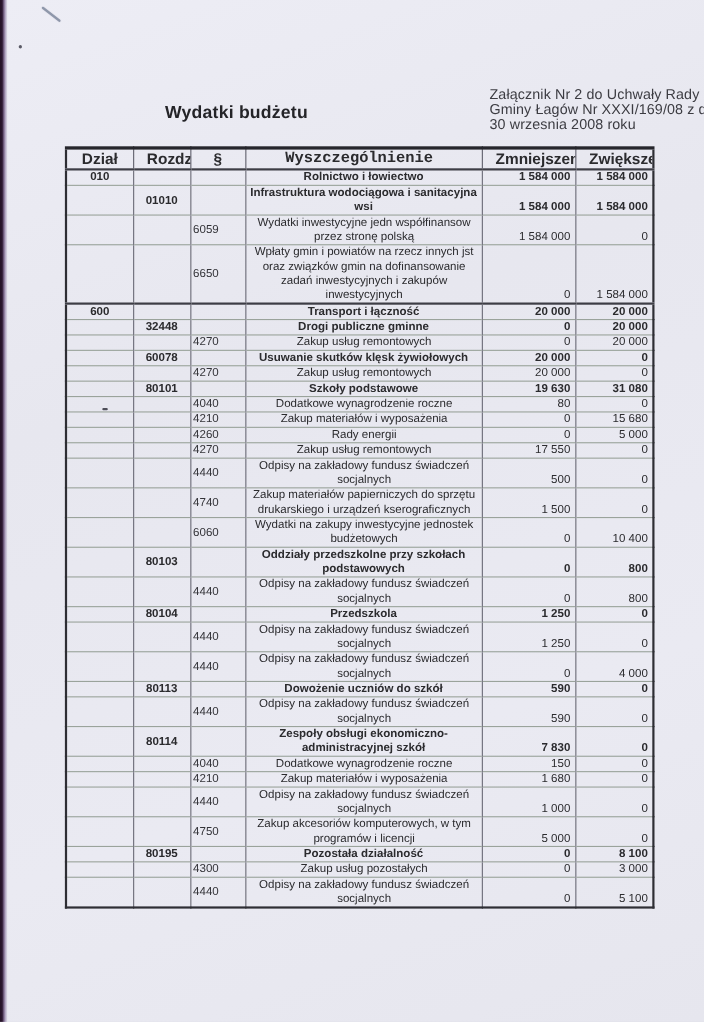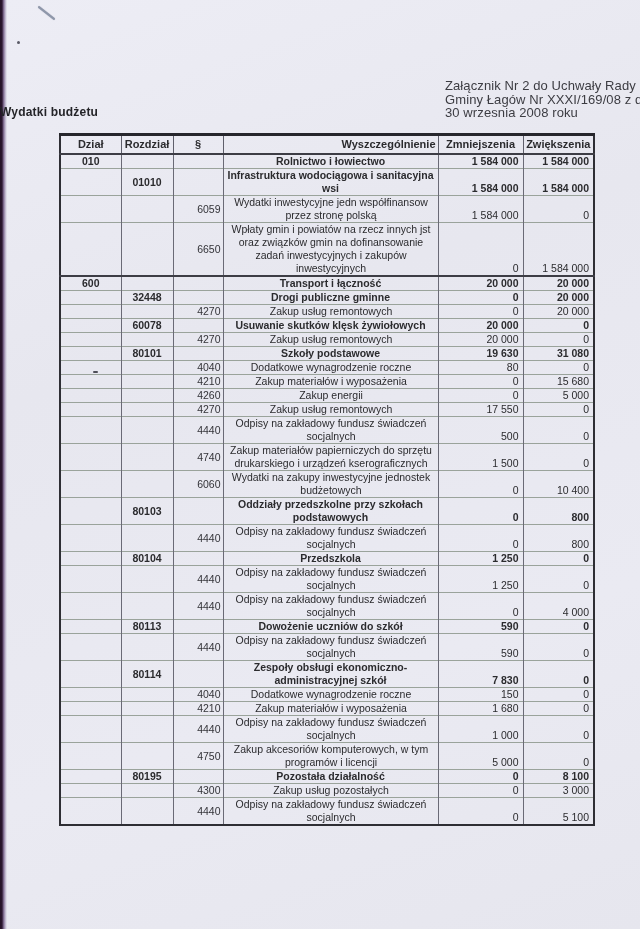--- a/index.html
+++ b/index.html
@@ -25,47 +25,47 @@
   }
   .dot{position:absolute;background:#5a5a66;border-radius:50%;}
   .d1{left:17px;top:41px;width:3px;height:3px;}
   .d2{left:93px;top:371px;width:5px;height:2px;border-radius:1px;background:#4e4e58;}
   .annotation{
     position:absolute;left:445px;top:79px;
     font-size:13px;line-height:13.5px;color:#3c3c42;letter-spacing:.1px;
     white-space:nowrap;
   }
   .title{
-    position:absolute;left:0;top:105px;width:430px;
-    font-size:12px;font-weight:bold;color:#242428;
+    position:absolute;left:0;top:94px;width:430px;
+    text-align:center;font-size:16px;font-weight:bold;color:#242428;
     letter-spacing:.2px;
   }
   table.budget{
     position:absolute;left:59px;top:133px;width:534px;
     border-collapse:collapse;table-layout:fixed;
     border:2px solid #2e2e34;border-top:3px solid #26262c;
     font-size:10.5px;color:#2b2b2e;
     background:transparent;
   }
   .budget th{
-    font-size:11px;font-weight:bold;padding:2px 2px;
+    font-size:14px;font-weight:bold;padding:2px 12px;
     border-left:1px solid #5f5f6b;border-bottom:1.5px solid #3a3a42;
     line-height:13px;white-space:nowrap;overflow:hidden;
   }
   .budget td{
     padding:0 2px;line-height:13px;
     border-left:1px solid #6a6a76;border-top:1px solid #9aa39b;
     overflow:hidden;
   }
   .budget th:first-child,.budget td:first-child{border-left:none;}
   .budget .c-code{text-align:center;vertical-align:middle;}
-  .budget .c-par{text-align:right;vertical-align:middle;color:#333338;margin-top:28px;}
+  .budget .c-par{text-align:left;vertical-align:middle;color:#333338;margin-top:28px;}
   .budget .c-name{text-align:center;vertical-align:middle;padding-left:4px;padding-right:3px;}
   .budget .c-num{text-align:right;vertical-align:bottom;padding-right:4px;}
-  .budget th.h-name{text-align:right;padding-left:4px;}
+  .budget th.h-name{text-align:center;padding-left:4px;font-family:Liberation Mono, monospace;}
   .budget th.h-num{text-align:center;}
   .budget tr.bold td{font-weight:bold;}
   .budget tr.bold td.c-name{padding-left:3px;}
   .budget tr.thick td{border-top:2px solid #3d3d45;}
 </style>
 </head>
 <body>
 
 <div class="page">
   <div class="scan-edge"></div>
@@ -194,21 +194,21 @@
           <td class="c-code"></td>
           <td class="c-par">4210</td>
           <td class="c-name">Zakup materiałów i wyposażenia</td>
           <td class="c-num">0</td>
           <td class="c-num">15 680</td>
         </tr>
         <tr>
           <td class="c-code"></td>
           <td class="c-code"></td>
           <td class="c-par">4260</td>
-          <td class="c-name">Zakup energii</td>
+          <td class="c-name">Rady energii</td>
           <td class="c-num">0</td>
           <td class="c-num">5 000</td>
         </tr>
         <tr>
           <td class="c-code"></td>
           <td class="c-code"></td>
           <td class="c-par">4270</td>
           <td class="c-name">Zakup usług remontowych</td>
           <td class="c-num">17 550</td>
           <td class="c-num">0</td>

